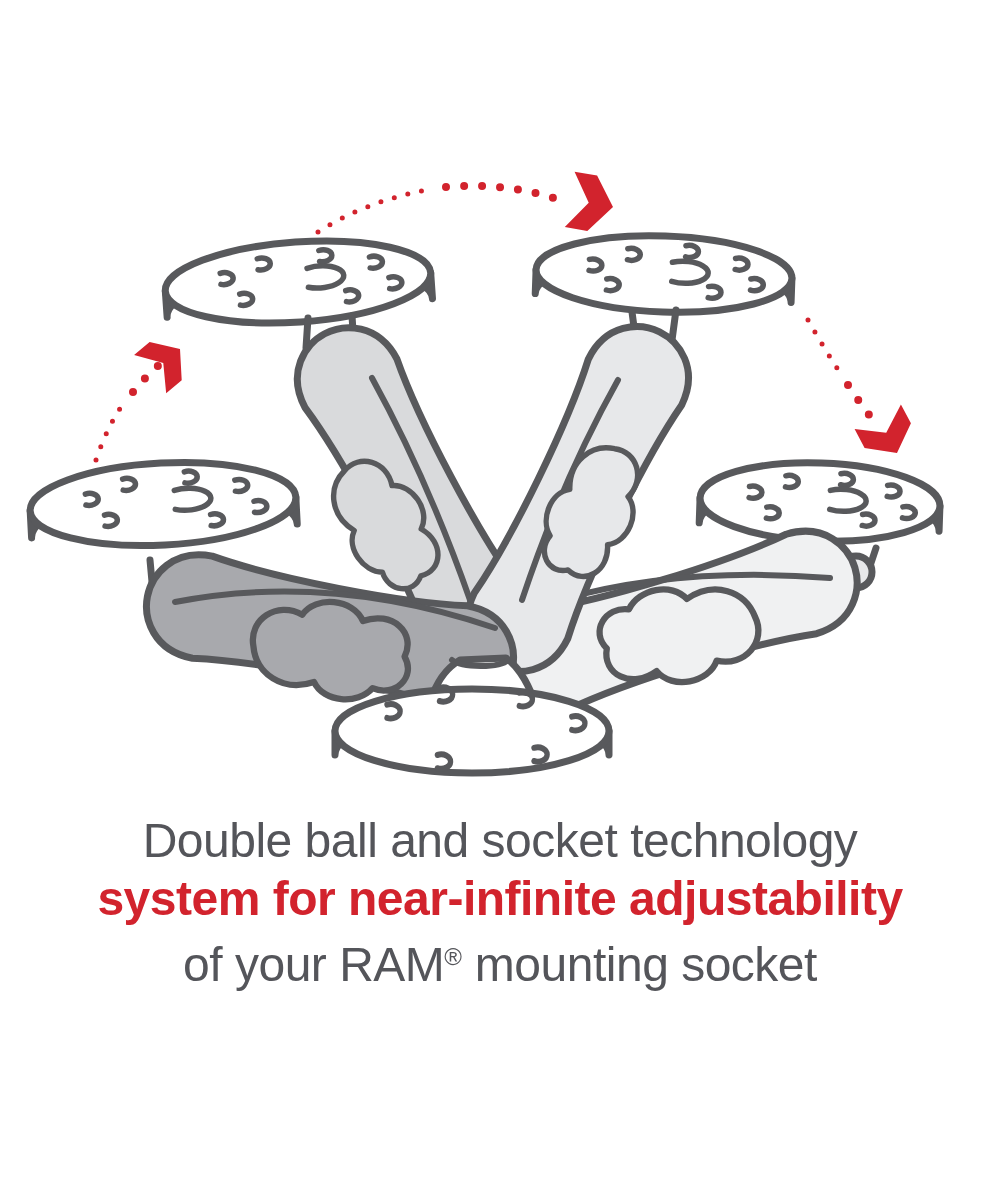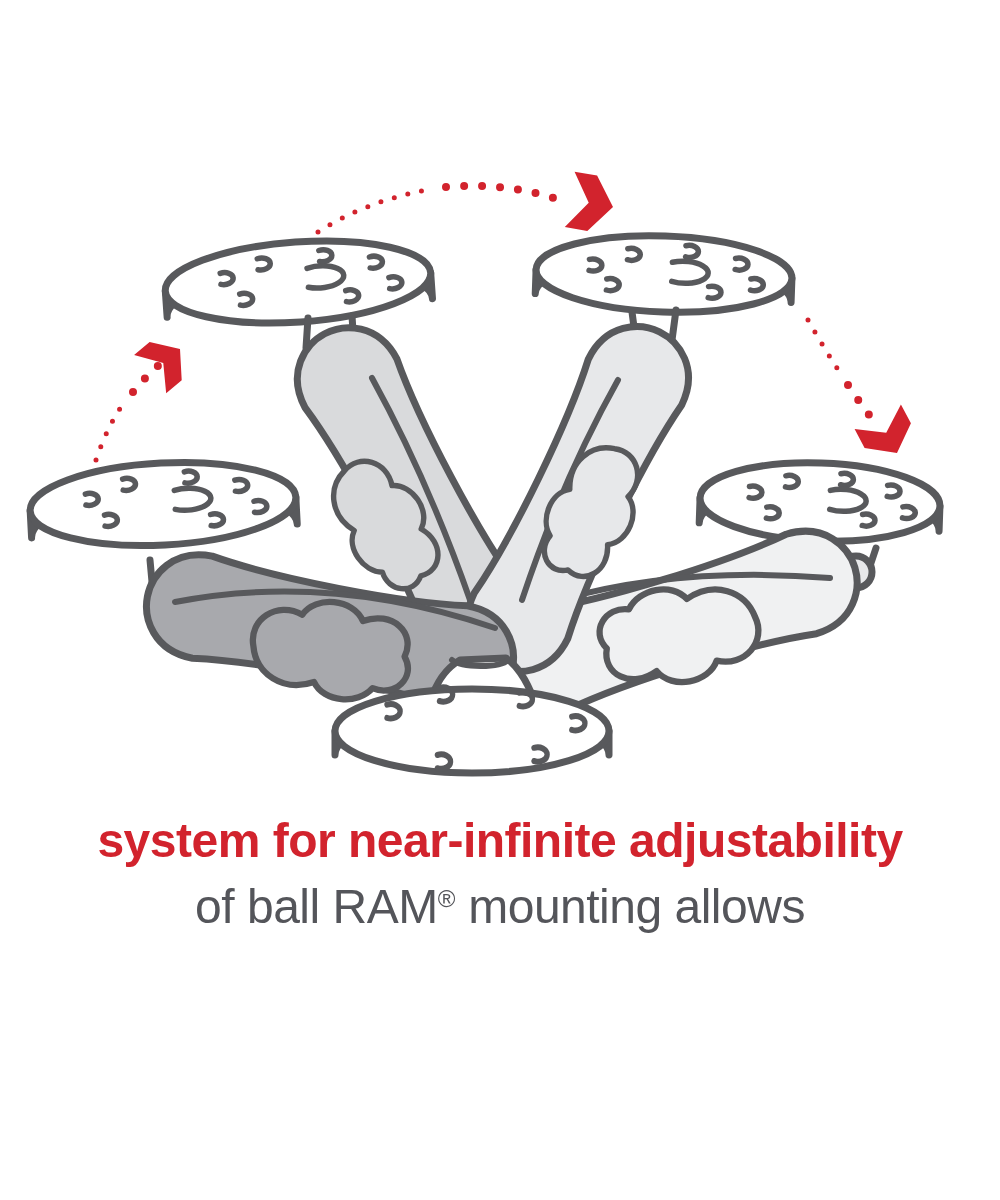--- a/index.html
+++ b/index.html
@@ -178,17 +178,18 @@
       <use href="#chev" class="fr" transform="translate(613,207) rotate(10) scale(0.88)"></use>
     </g>
     <g>
       <path class="rd" stroke-width="5" stroke-dasharray="0 14" d="M 808,320 Q 824,348 842,376"></path>
       <path class="rd" stroke-width="8" stroke-dasharray="0 18" d="M 848,385 Q 862,406 876,424"></path>
       <use href="#chev" class="fr" transform="translate(897,453) rotate(62) scale(0.82)"></use>
     </g>
   </svg>
 
   <div class="caption">
+    <div class="cap cap-gray">Double ball and socket technology</div>
     <div class="cap cap-red">system for near-infinite adjustability</div>
-    <div class="cap cap-gray"><span>of ball RAM</span><sup>®</sup><span> mounting allows</span></div>
+    <div class="cap cap-gray"><span>of your RAM</span><sup>®</sup><span> mounting socket</span></div>
   </div>
 
 </div>
 
 </body></html>

